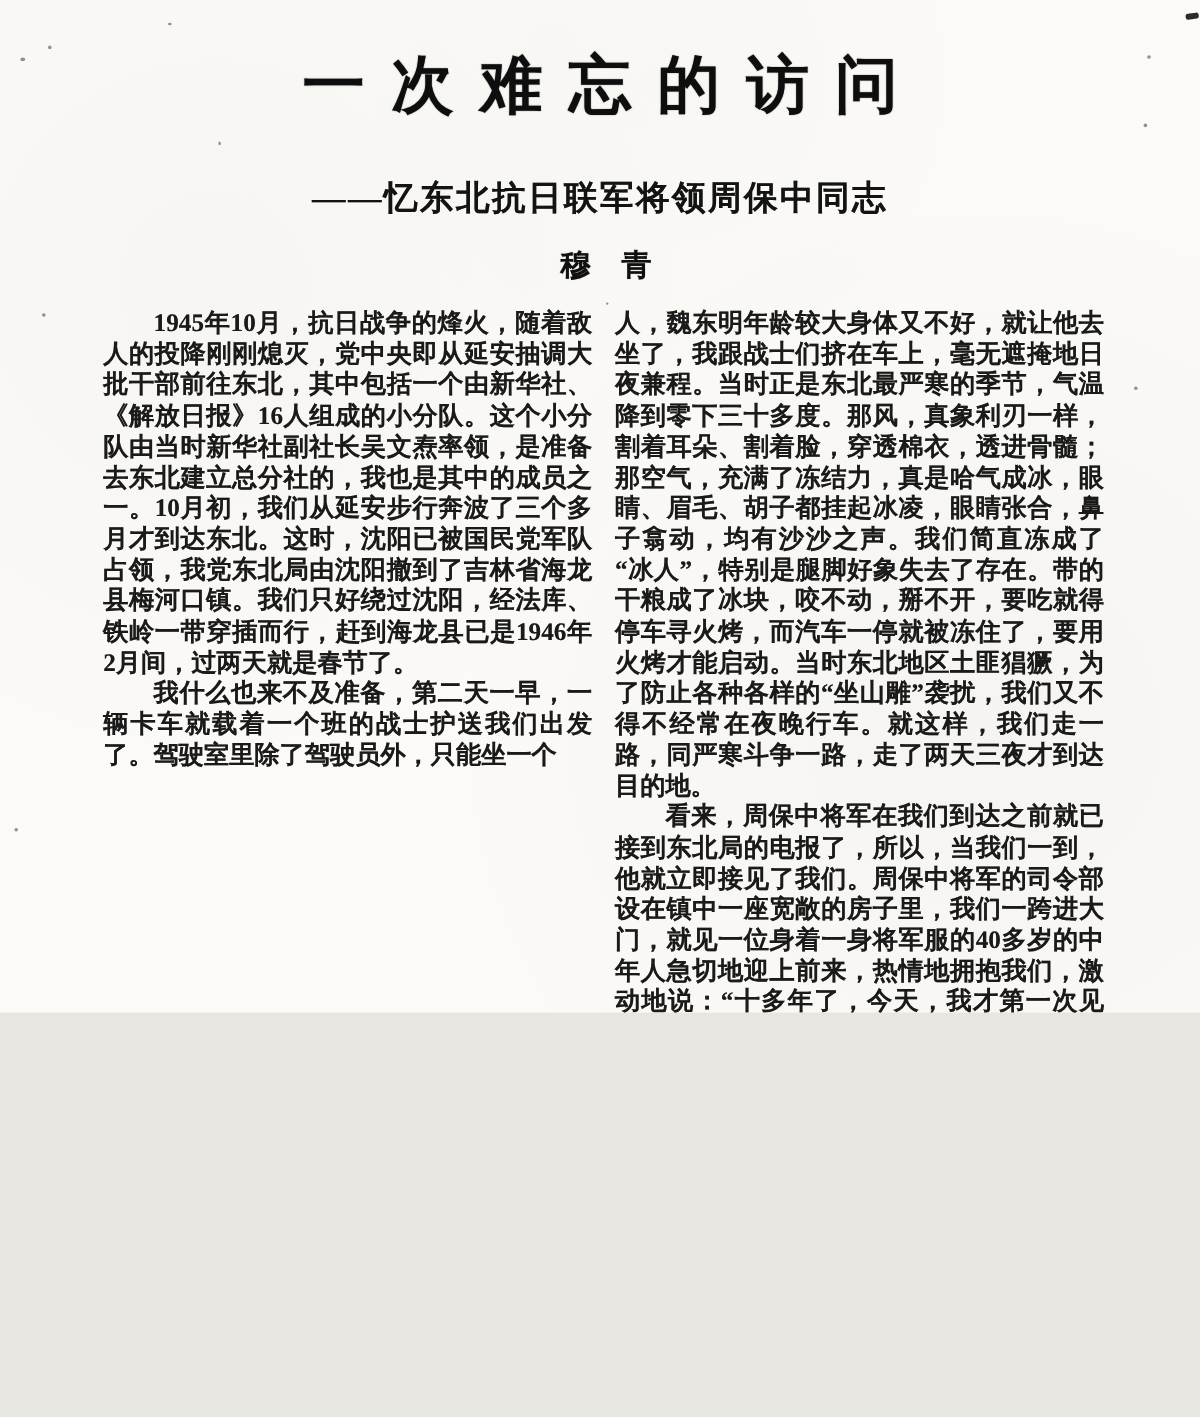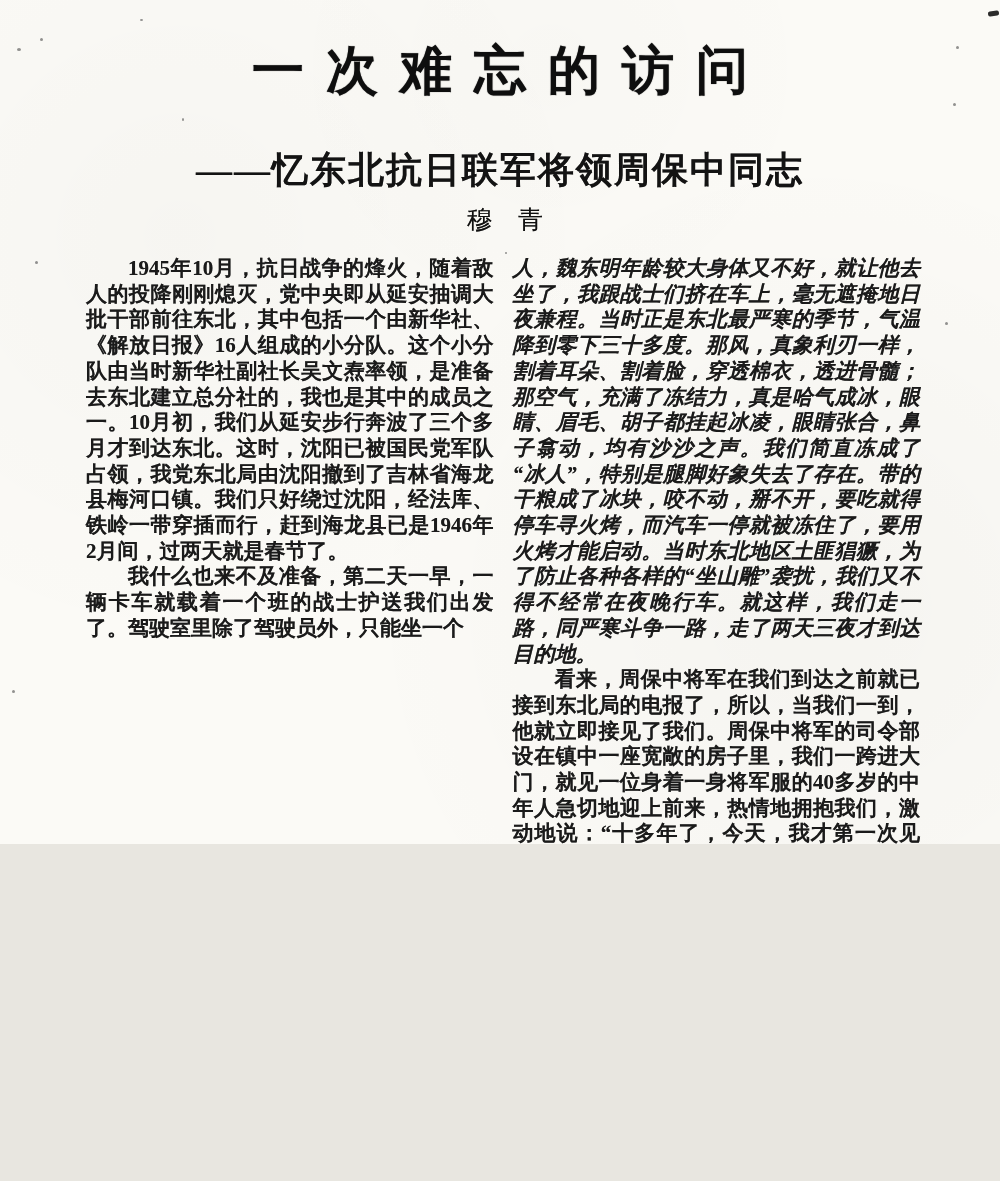--- a/index.html
+++ b/index.html
@@ -29,31 +29,31 @@
     font-weight: 900;
     letter-spacing: 22px;
     padding-left: 22px;
     color: #0e0e0e;
     text-shadow: 0 0 1px rgba(0,0,0,.65);
     white-space: nowrap;
   }
   .subtitle {
     margin-top: 40px;
     text-align: center;
-    font-size: 36px;
+    font-size: 28px;
     font-weight: 700;
     letter-spacing: 2px;
     color: #131313;
     text-shadow: 0 0 .5px rgba(0,0,0,.5);
   }
   .author {
-    margin-top: 8px;
+    margin-top: 20px;
     text-align: center;
     font-size: 25px;
-    font-weight: 400;
+    font-weight: 700;
     letter-spacing: 26px;
     padding-left: 36px;
     color: #101010;
     text-shadow: 0 0 .6px rgba(0,0,0,.55);
   }
   .columns {
     display: flex;
     gap: 19px;
     padding: 0 80px 0 86px;
     margin-top: 20px;
@@ -67,21 +67,21 @@
     font-size: 21px;
     line-height: 25.7px;
     text-align: justify;
     text-justify: inter-ideograph;
     text-indent: 2em;
     font-weight: 600;
     color: #1a1a1a;
     text-shadow: 0 0 .4px rgba(0,0,0,.5);
     word-break: break-all;
   }
-  .para.no-indent { text-indent: 0; font-style: italic; }
+  .para.no-indent { text-indent: 0; }
   .speck {
     position: absolute;
     background: #3a3a3a;
     border-radius: 50%;
     opacity: .55;
   }
   .speck.bar {
     border-radius: 2px;
     opacity: .9;
     background: #141414;

